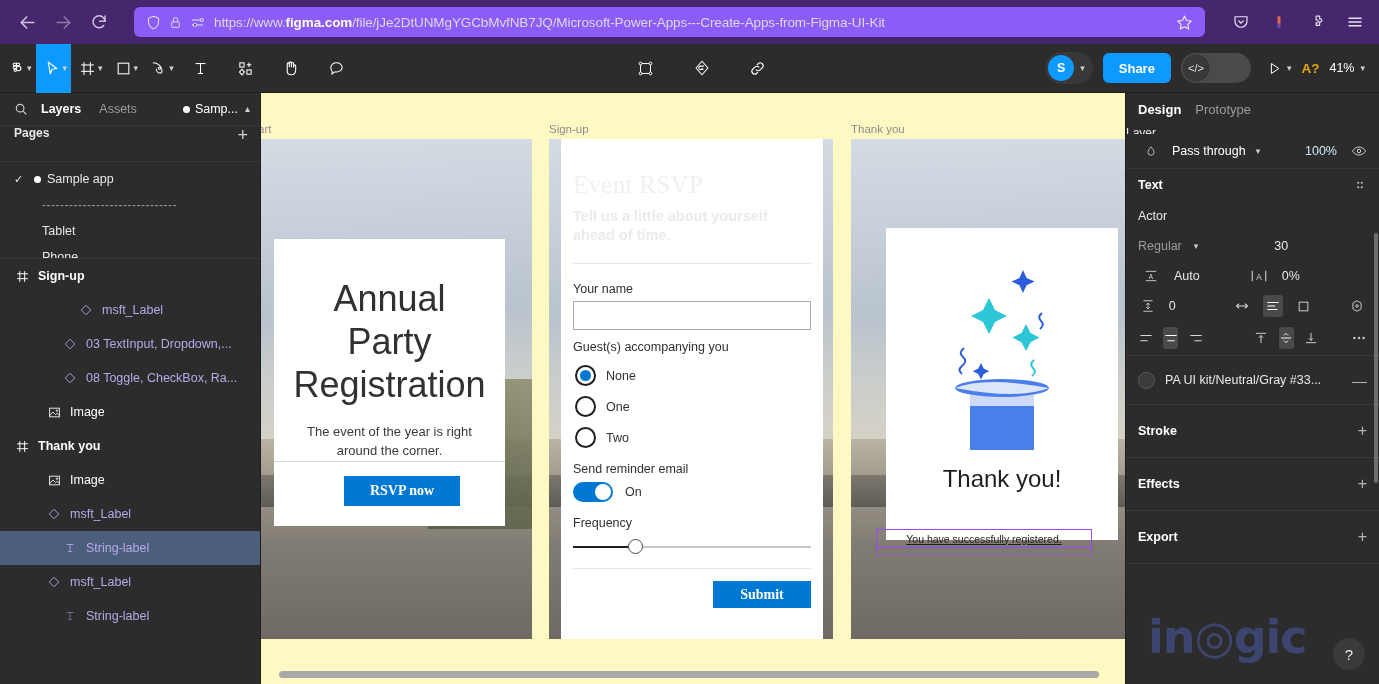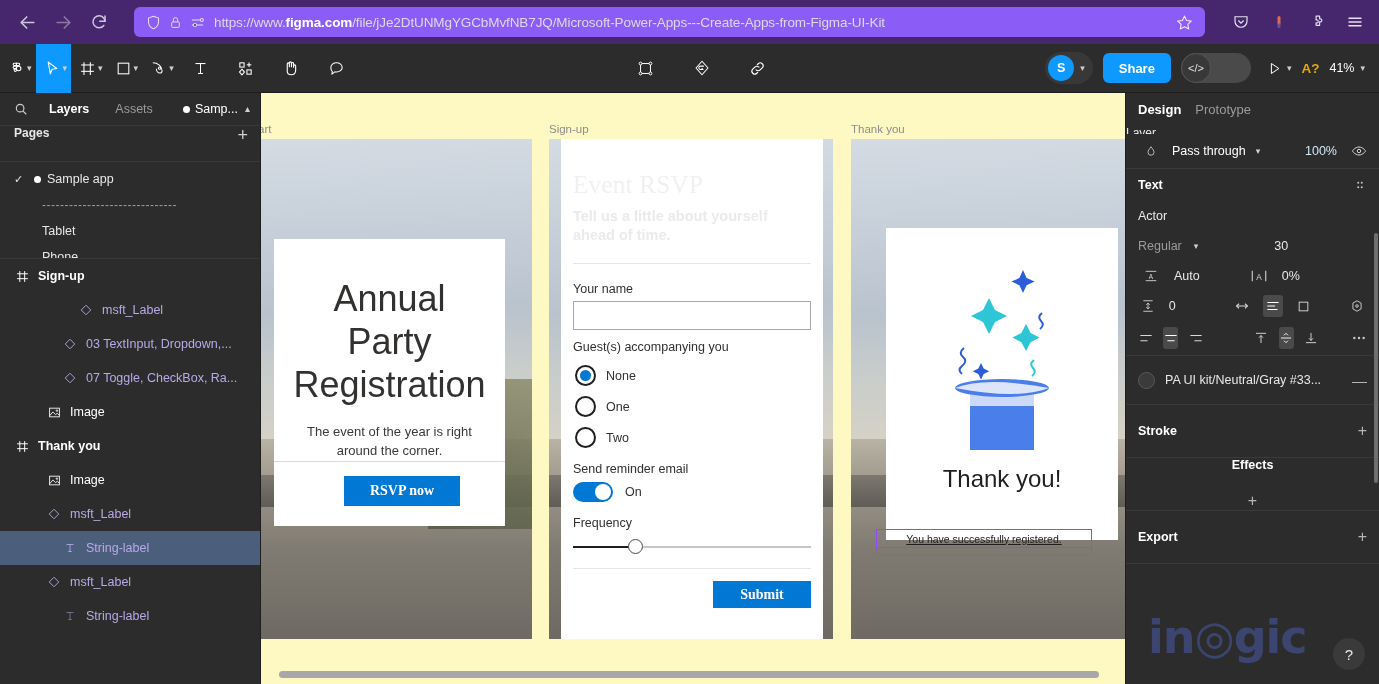--- a/index.html
+++ b/index.html
@@ -75,21 +75,21 @@
   .play-grp{ display:flex;align-items:center;color:#fff;gap:3px; margin-left:6px;}
   .a-help{ color:#e3a90b; font-size:13.5px; font-weight:700; }
   .zoom-grp{ display:flex;align-items:center;color:#fff;font-size:12.5px;gap:4px;}
 
   
   .left-panel{
     position:absolute; left:0; top:93px; width:261px; height:591px;
     background:#2c2c2c; border-right:1px solid #1e1e1e; overflow:hidden;
   }
   .lp-tabs{
-    height:33px; display:flex; align-items:center; gap:8px; padding:0 10px;
+    height:33px; display:flex; align-items:center; gap:0px; padding:0 10px;
     border-bottom:1px solid #383838;
   }
   .lp-tabs .srch{ width:22px;height:22px;display:flex;align-items:center;justify-content:center;color:#cfcfcf;}
   .lp-tab{ color:#9b9b9b; font-size:12.5px; padding:0 9px; }
   .lp-tab.active{ color:#ffffff; font-weight:700; }
   .lp-file{ margin-left:auto; display:flex; align-items:center; gap:5px; color:#ffffff; font-size:12.5px;}
   .dot{ width:7px;height:7px;border-radius:50%;background:#ffffff;display:inline-block; }
   .pages-head{
     height:36px;display:flex;justify-content:space-between;
     padding:0 12px 0 14px; border-bottom:1px solid #383838;
@@ -486,21 +486,21 @@
           </svg>
         </span>
       <span>03 TextInput, Dropdown,...</span>
     </div>
     <div class="layer-row comp ind-3">
       <span class="ic">
           <svg width="12" height="12" viewBox="0 0 24 24" fill="none" stroke="currentColor" stroke-width="1.8">
             <polygon points="12,2.5 21.5,12 12,21.5 2.5,12"></polygon>
           </svg>
         </span>
-      <span>07 Toggle, CheckBox, Ra...</span>
+      <span>08 Toggle, CheckBox, Ra...</span>
     </div>
     <div class="layer-row img ind-2">
       <span class="ic">
           <svg width="13" height="13" viewBox="0 0 24 24" fill="none" stroke="currentColor" stroke-width="1.6">
             <rect x="3" y="4" width="18" height="16"></rect>
             <circle cx="16.5" cy="8.5" r="1.4"></circle>
             <polyline points="3,18 9,11 14,16 17,13.5 21,17"></polyline>
           </svg>
         </span>
       <span>Image</span>
@@ -818,21 +818,21 @@
     </div>
   </div>
 
   <div style="border-top:1px solid #3a3a3a;">
     <div class="sec-head" style="height:52px;">
       <span class="sec-title">Stroke</span>
       <span class="plusg">+</span>
     </div>
   </div>
   <div style="border-top:1px solid #3a3a3a;">
-    <div class="sec-head" style="height:52px;flex-direction:column;">
+    <div class="sec-head" style="height:52px;">
       <span class="sec-title">Effects</span>
       <span class="plusg">+</span>
     </div>
   </div>
   <div style="border-top:1px solid #3a3a3a;">
     <div class="sec-head" style="height:52px;">
       <span class="sec-title">Export</span>
       <span class="plusg">+</span>
     </div>
   </div>

